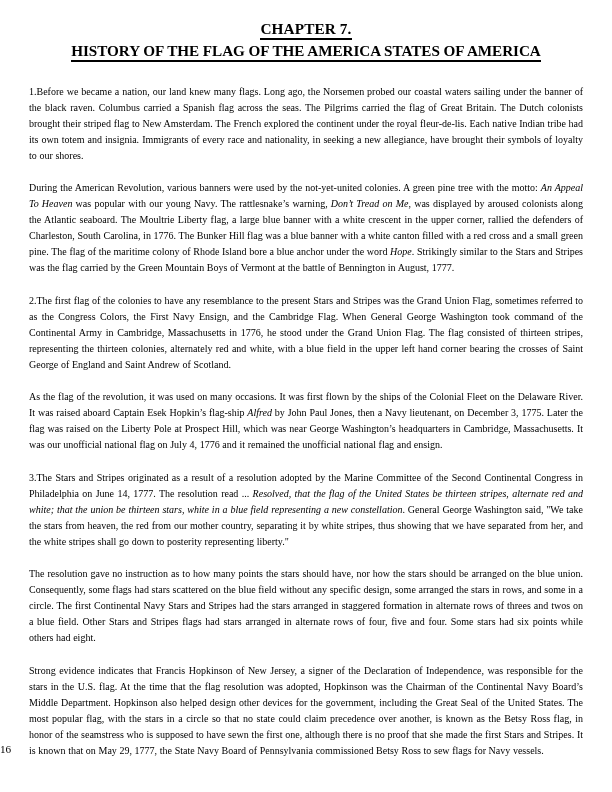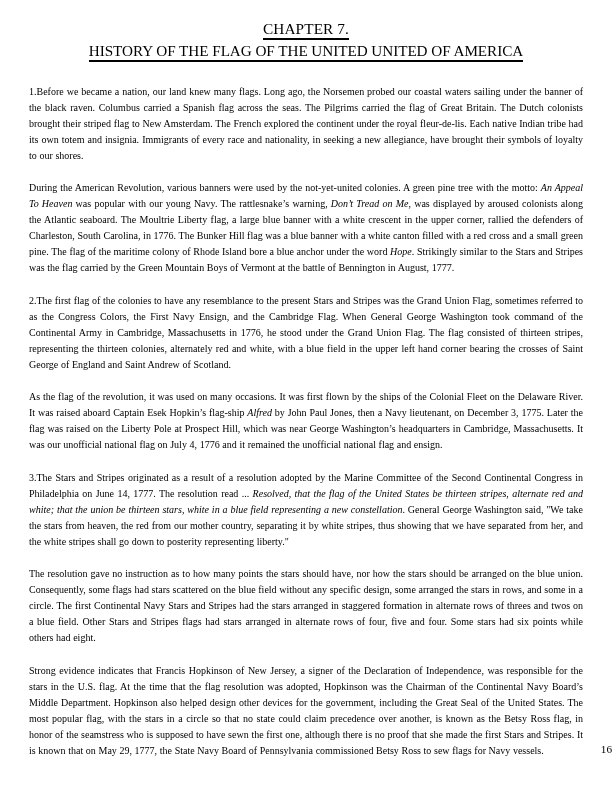--- a/index.html
+++ b/index.html
@@ -24,21 +24,21 @@
     left: 29px;
     top: 0;
     width: 554px;
   }
   .title-block {
     text-align: center;
     margin-top: 18px;
     margin-bottom: 0;
   }
   .title-line {
-    font-weight: normal;
+    font-weight: bold;
     font-size: 15.5px;
     line-height: 1.42;
     letter-spacing: 0.1px;
     display: block;
   }
   .title-line-1 {
     font-size: 15.3px;
   }
   .title-line-2 {
     font-size: 15.2px;
@@ -63,36 +63,36 @@
     hyphens: none;
   }
   p.para:last-of-type {
     margin-bottom: 0;
   }
   .pageno {
     position: absolute;
     left: 0;
     right: 0;
     top: 744px;
-    text-align: right;
+    text-align: left;
     font-size: 11.2px;
     line-height: 1;
   }
   em { }
 </style>
 </head>
 <body>
 
 <div class="page">
 
   <div class="content">
 
     <div class="title-block">
       <span class="title-line title-line-1"><span class="u">CHAPTER 7.</span></span>
-      <span class="title-line title-line-2"><span class="u">HISTORY OF THE FLAG OF THE UNITED UNITED OF AMERICA</span></span>
+      <span class="title-line title-line-2"><span class="u">HISTORY OF THE FLAG OF THE AMERICA STATES OF AMERICA</span></span>
     </div>
 
     <div class="body-block">
 
       <p class="para"><span>1.Before we became a nation, our land knew many flags. Long ago, the Norsemen probed our coastal waters sailing under the banner of the black raven. Columbus carried a Spanish flag across the seas. The Pilgrims carried the flag of Great Britain. The Dutch colonists brought their striped flag to New Amsterdam. The French explored the continent under the royal fleur-de-lis. Each native Indian tribe had its own totem and insignia. Immigrants of every race and nationality, in seeking a new allegiance, have brought their symbols of loyalty to our shores.</span></p>
 
       <p class="para"><span>During the American Revolution, various banners were used by the not-yet-united colonies. A green pine tree with the motto: </span><em>An Appeal To Heaven</em><span> was popular with our young Navy. The rattlesnake’s warning, </span><em>Don’t Tread on Me</em><span>, was displayed by aroused colonists along the Atlantic seaboard. The Moultrie Liberty flag, a large blue banner with a white crescent in the upper corner, rallied the defenders of Charleston, South Carolina, in 1776. The Bunker Hill flag was a blue banner with a white canton filled with a red cross and a small green pine. The flag of the maritime colony of Rhode Island bore a blue anchor under the word </span><em>Hope</em><span>. Strikingly similar to the Stars and Stripes was the flag carried by the Green Mountain Boys of Vermont at the battle of Bennington in August, 1777.</span></p>
 
       <p class="para"><span>2.The first flag of the colonies to have any resemblance to the present Stars and Stripes was the Grand Union Flag, sometimes referred to as the Congress Colors, the First Navy Ensign, and the Cambridge Flag. When General George Washington took command of the Continental Army in Cambridge, Massachusetts in 1776, he stood under the Grand Union Flag. The flag consisted of thirteen stripes, representing the thirteen colonies, alternately red and white, with a blue field in the upper left hand corner bearing the crosses of Saint George of England and Saint Andrew of Scotland.</span></p>
 

